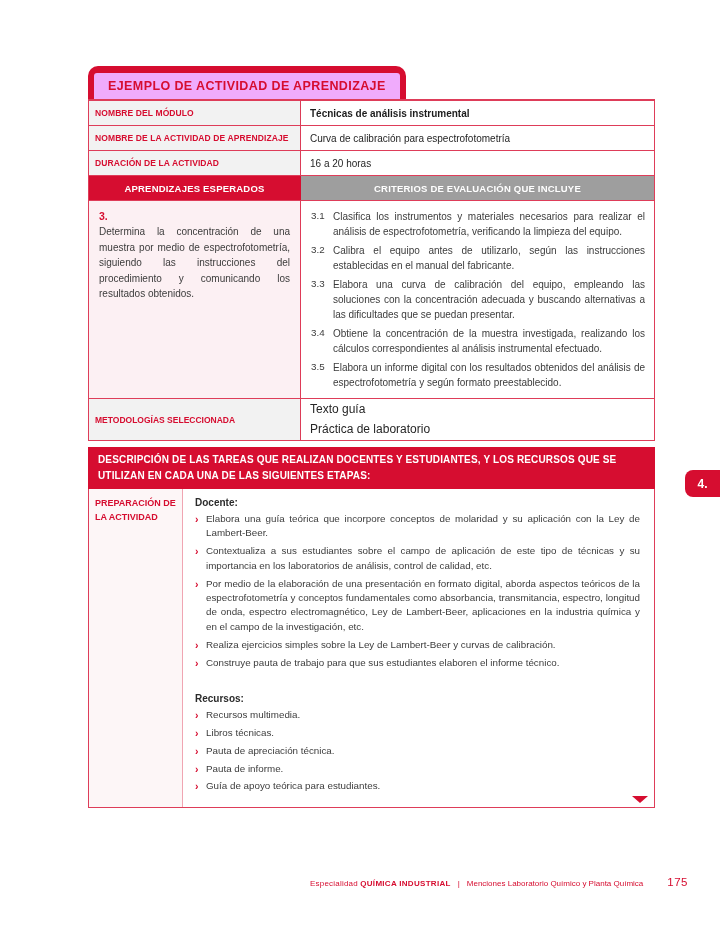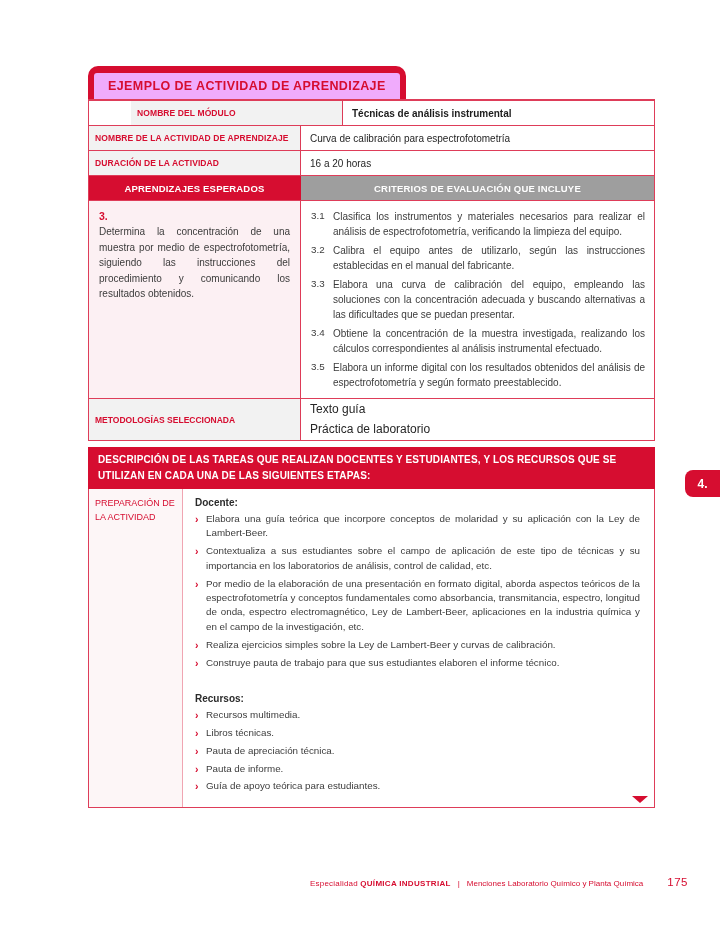--- a/index.html
+++ b/index.html
@@ -18,21 +18,21 @@
 
   
   .title-tab{display:inline-block;background:var(--accent);border-radius:10px 10px 0 0;
     padding:7px 6px 0 6px;vertical-align:bottom;}
   .title-inner{background:#f0abfc;border-radius:3px 3px 0 0;color:var(--accent);
     font-weight:bold;font-size:12.5px;letter-spacing:.4px;padding:6px 14px 6px 14px;white-space:nowrap;}
 
   
   .tbl{border:1.5px solid var(--border);border-top-width:2px;}
   .row{display:flex;border-top:1px solid var(--border);}
-  .row:first-child{border-top:none;margin-left:42px;}
+  .row:first-child{border-top:none;}
   .cell{box-sizing:border-box;}
   .lbl-col{width:212px;flex:0 0 212px;border-right:1px solid var(--border);}
   .val-col{flex:1;}
   .info-row{height:24px;align-items:stretch;}
   .info-label{background:var(--label_bg);color:var(--accent);font-weight:bold;font-size:8.5px;
     display:flex;align-items:center;padding:0 6px;letter-spacing:.1px;}
   .info-value{background:#fff;color:#262626;font-size:10px;display:flex;align-items:center;padding:0 9px;}
   .info-value.bold{font-weight:bold;color:#1d1d1d;}
 
   .header-row{height:24px;}
@@ -57,21 +57,21 @@
   .met-values{background:#fff;color:#262626;font-size:12px;display:flex;flex-direction:column;
     justify-content:center;padding:0 9px;line-height:1.6;}
 
   
   .banner{margin-top:6px;background:var(--accent);color:#fff;font-weight:bold;font-size:10px;
     line-height:1.6;padding:5px 10px 5px 10px;letter-spacing:.15px;}
 
   
   .prep{display:flex;border:1.5px solid var(--border);border-top:none;min-height:288px;}
   .prep-label{flex:0 0 94px;width:94px;background:var(--prep_bg);border-right:1px solid rgba(214,13,48,.35);
-    color:var(--accent);font-weight:normal;font-size:9px;line-height:1.5;padding:8px 6px;box-sizing:border-box;}
+    color:var(--accent);font-weight:bold;font-size:9px;line-height:1.5;padding:8px 6px;box-sizing:border-box;}
   .prep-body{flex:1;position:relative;padding:8px 14px 10px 12px;}
   .subhead{color:#2b2b2b;font-weight:bold;font-size:10px;margin:0 0 4px 0;}
   .subhead.rec{margin-top:23px;}
   .bullet{display:flex;margin-bottom:3.5px;}
   .bullet .marker{flex:0 0 11px;color:var(--accent);font-weight:bold;font-size:10.5px;line-height:1.35;}
   .bullet .btext{flex:1;color:var(--text);font-size:9.8px;line-height:1.47;text-align:justify;}
   .triangle{position:absolute;right:6px;bottom:4px;width:0;height:0;
     border-left:8px solid transparent;border-right:8px solid transparent;border-top:7px solid var(--accent);}
 
   

